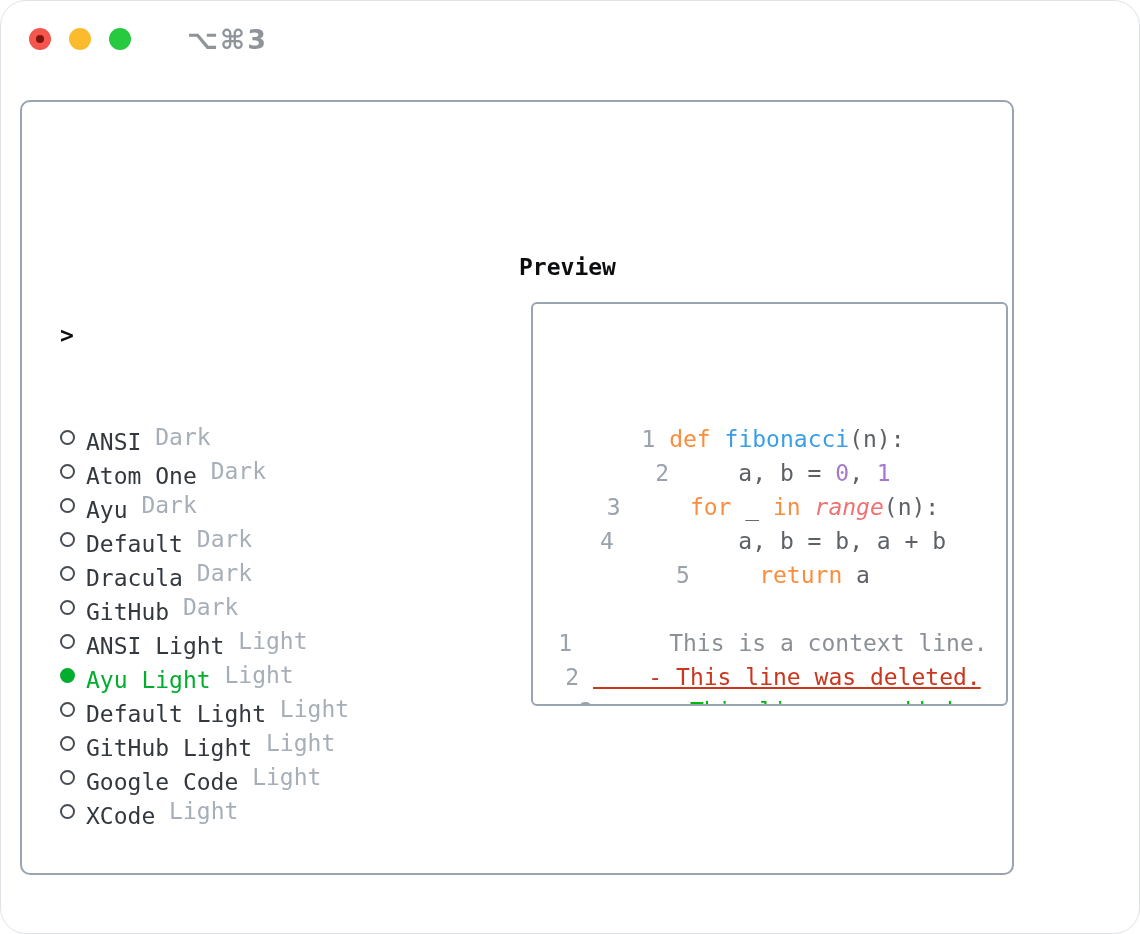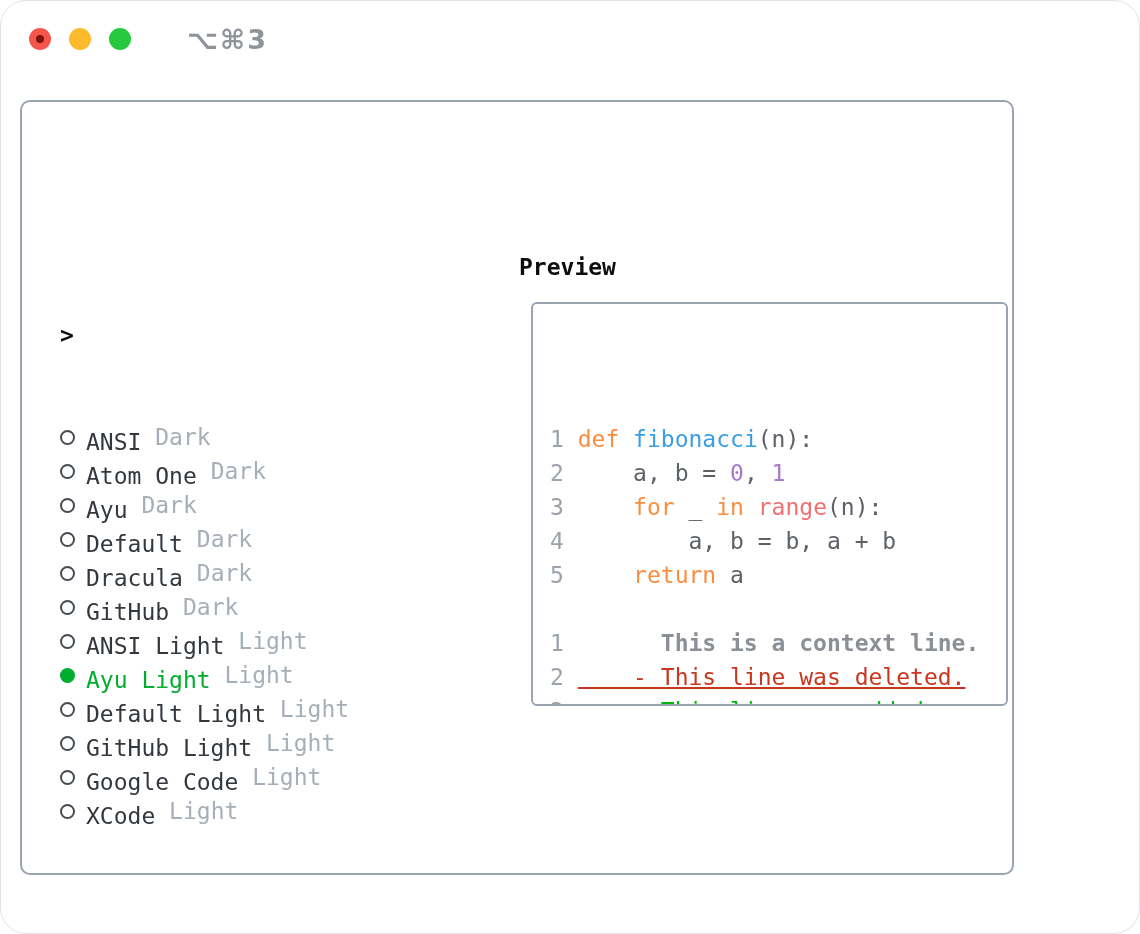--- a/index.html
+++ b/index.html
@@ -17,21 +17,21 @@
   .dot-zoom{background:var(--zoom);}
   .tb-title{
     margin-left:38px;font-family:"DejaVu Sans","Liberation Sans",sans-serif;
     font-size:27px;font-weight:600;color:var(--titlebar_text);letter-spacing:2px;
   }
   
   .main-box{
     position:absolute;left:19px;top:99px;width:994px;height:775px;
     border:2px solid var(--border);border-radius:10px;background:#fff;
   }
-  .mono{font-family:"DejaVu Sans Mono","Liberation Mono",monospace;font-size:23px;line-height:34px;white-space:pre;}
+  .mono{font-family:"DejaVu Sans Mono","Liberation Mono",monospace;font-size:23px;line-height:34px;white-space:pre;text-align:center;}
   
   .left-pane{position:absolute;left:38px;top:148px;}
   .row{height:34px;display:flex;align-items:center;}
   .picker-header{color:var(--header);font-weight:bold;}
   .bullet{
     display:inline-block;width:15px;height:15px;border-radius:50%;
     border:2px solid #464c54;margin-right:11px;flex:0 0 auto;
   }
   .bullet.on{border:none;background:var(--green);}
   .item-name{color:var(--name);margin-top:10px;}
@@ -43,22 +43,22 @@
     position:absolute;left:509px;top:200px;width:477px;height:404px;
     border:2px solid var(--border);border-radius:6px;background:#fff;
     padding:50px 10px 16px 17px;overflow:hidden;
   }
   .code-line{min-height:34px;}
   .ln{color:var(--ln);}
   .seg-fg{color:var(--fg);}
   .seg-kw{color:var(--kw);}
   .seg-fn{color:var(--fn);}
   .seg-num{color:var(--num);}
-  .seg-bi{color:var(--bi);}
-  .seg-ctx{color:var(--ctx);font-weight:bold;}
+  .seg-bi{color:var(--bi);font-style:italic;}
+  .seg-ctx{color:var(--ctx);}
   .seg-del{color:var(--del);text-decoration:underline;}
   .seg-add{color:var(--add);}
 </style>
 </head>
 <body>
 
 <div class="window">
 
   <div class="titlebar">
     <span class="dot dot-close"></span>

